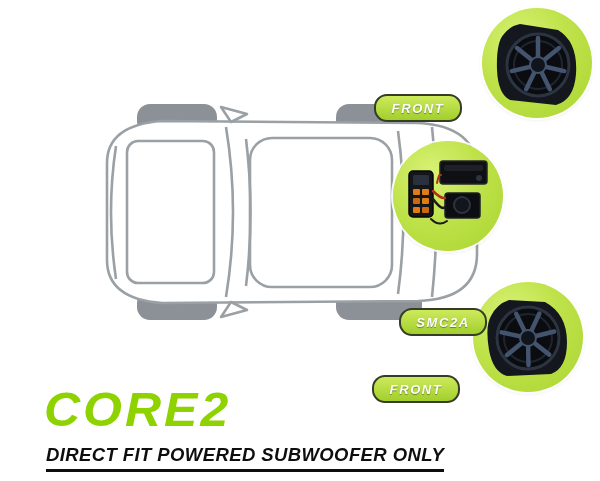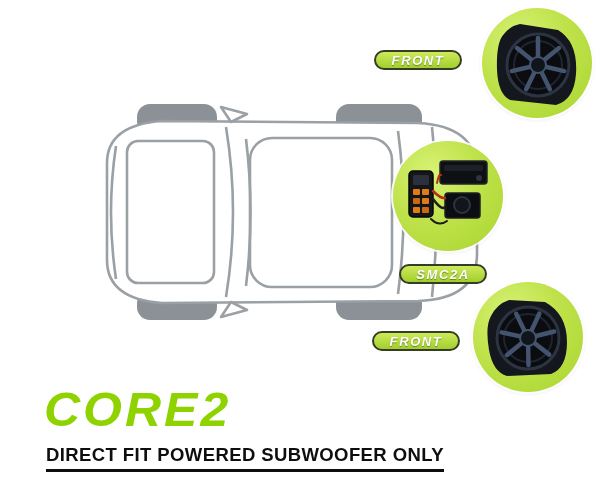--- a/index.html
+++ b/index.html
@@ -10,37 +10,38 @@
   }
   .car-svg{position:absolute;left:0;top:0;z-index:1;}
   .circle{
     position:absolute;width:110px;height:110px;border-radius:50%;
     background:radial-gradient(circle at 35% 30%, #d9f277 0%, #bfe24a 45%, #a9d52f 100%);
     z-index:3;overflow:hidden;
     box-shadow:0 0 0 2px rgba(255,255,255,.9), 0 1px 4px rgba(0,0,0,.15);
   }
   .circle svg{display:block;width:110px;height:110px;}
   .pill{
-    position:absolute;height:20px;min-width:88px;padding:0 8px;
+    position:absolute;height:28px;min-width:88px;padding:0 8px;
     display:flex;align-items:center;justify-content:center;box-sizing:border-box;
     background:linear-gradient(#cdea5b 0%, #a2cf2d 100%);
     border:2px solid #363d26;border-radius:13px;
     font-style:italic;font-weight:800;font-size:13px;letter-spacing:1.6px;
     color:#ffffff;text-shadow:0 1px 1px rgba(0,0,0,.4);
     z-index:4;
+    margin-top:44px;
   }
   .core-title{
     position:absolute;left:44px;top:386px;margin:0;
     font-style:italic;font-weight:900;font-size:50px;line-height:1;
     letter-spacing:3px;color:#8ed300;z-index:5;
     transform:scaleY(.96);transform-origin:left top;
   }
   .core-sub{
     position:absolute;left:46px;top:444px;
-    font-weight:800;font-size:18.5px;letter-spacing:.4px;
+    font-style:italic;font-weight:800;font-size:18.5px;letter-spacing:.4px;
     color:#0e0e0e;border-bottom:3px solid #0e0e0e;padding-bottom:3px;
     z-index:5;white-space:nowrap;
   }
 </style>
 </head>
 <body>
 
 <div class="stage">
 
   <svg class="car-svg" width="600" height="481" viewBox="0 0 600 481">

